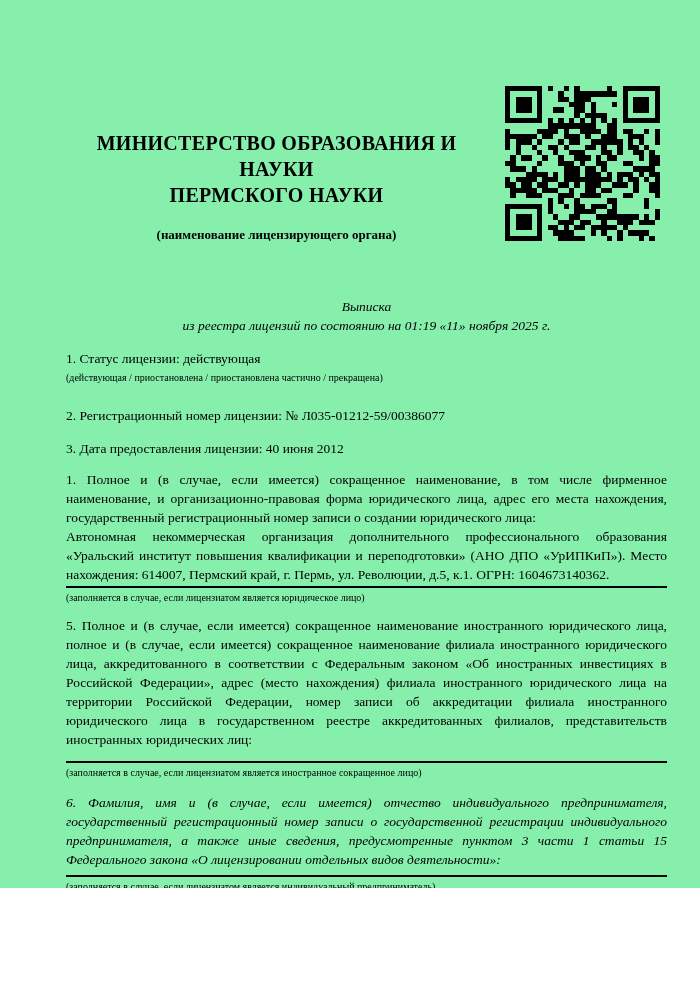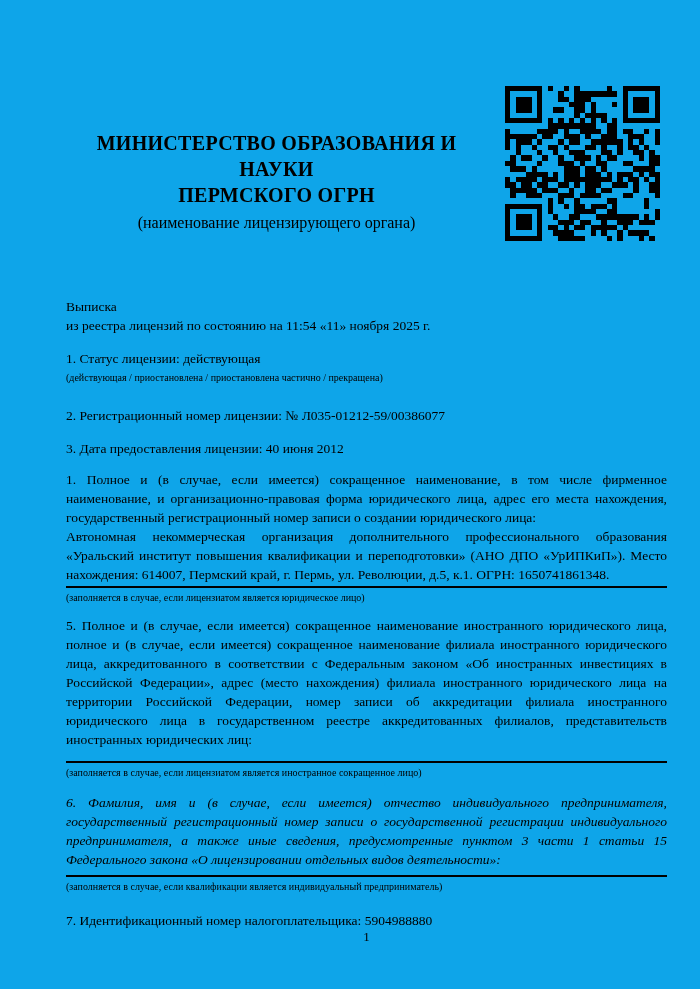--- a/index.html
+++ b/index.html
@@ -1,33 +1,33 @@
 <!DOCTYPE html>
 <html><head>
 <meta charset="utf-8">
 <style>
   html,body{margin:0;padding:0;background:#ffffff;}
   .page{
     position:relative;
-    width:700px;height:989px;
-    background:#0ea5e9;
+    width:700px;height:888px;
+    background:#86efac;
     color:#000000;
     font-family:"Liberation Serif","DejaVu Serif",serif;
     overflow:hidden;
   }
   
   .qr{position:absolute;left:505px;top:86px;width:155px;height:155px;}
   .qr svg{display:block;width:155px;height:155px;}
   
   .ministry{position:absolute;top:130px;left:66px;width:421px;text-align:center;}
   .ministry-name{font-weight:bold;font-size:20px;line-height:26px;letter-spacing:.3px;}
-  .ministry-caption{font-size:16px;line-height:13px;margin-top:8px;}
+  .ministry-caption{font-size:13px;line-height:13px;margin-top:20px;font-weight:bold;}
   
   .body{position:absolute;top:297px;left:66px;width:601px;font-size:13.5px;line-height:19px;}
-  .doc-title{}
+  .doc-title{text-align:center;font-style:italic;}
   .item{margin:0;}
   .just{text-align:justify;}
   .note{margin-top:3px;font-size:10px;line-height:13px;text-align:left;padding-right:72px;}
   .fill{border-bottom:2px solid #000000;}
   .blank{height:12px;}
   .blank-short{height:6px;}
   [data-name="license-item-status"]{margin-top:14px;}
   [data-name="license-item-reg-number"]{margin-top:22px;}
   [data-name="license-item-grant-date"]{margin-top:14px;}
   [data-name="license-item-legal-entity"]{margin-top:12px;}
@@ -478,47 +478,47 @@
         <rect x="19" y="28" width="1" height="1" fill="#000"></rect>
         <rect x="21" y="28" width="1" height="1" fill="#000"></rect>
         <rect x="25" y="28" width="1" height="1" fill="#000"></rect>
         <rect x="27" y="28" width="1" height="1" fill="#000"></rect>
       </svg>
   </div>
 
   <header class="ministry" data-name="document-header">
     <div class="ministry-name" data-name="licensing-authority-name">
       <div data-name="ministry-name-line1">МИНИСТЕРСТВО ОБРАЗОВАНИЯ И НАУКИ</div>
-      <div data-name="ministry-name-line2">ПЕРМСКОГО ОГРН</div>
+      <div data-name="ministry-name-line2">ПЕРМСКОГО НАУКИ</div>
     </div>
     <div class="ministry-caption" data-name="ministry-name-caption">(наименование лицензирующего органа)</div>
   </header>
 
   <main class="body" data-name="document-body">
     <div class="doc-title" data-name="document-title">
       <div data-name="document-title-line1">Выписка</div>
-      <div data-name="document-title-line2">из реестра лицензий по состоянию на 11:54 «11» ноября 2025 г.</div>
+      <div data-name="document-title-line2">из реестра лицензий по состоянию на 01:19 «11» ноября 2025 г.</div>
     </div>
 
     <p class="item" data-name="license-item-status">1. Статус лицензии: действующая</p>
     <div class="note" data-name="item-note-status-options">(действующая / приостановлена / приостановлена частично / прекращена)</div>
 
     <p class="item" data-name="license-item-reg-number">2. Регистрационный номер лицензии: № Л035-01212-59/00386077</p>
 
     <p class="item" data-name="license-item-grant-date">3. Дата предоставления лицензии: 40 июня 2012</p>
 
     <p class="item just" data-name="license-item-legal-entity">1. Полное и (в случае, если имеется) сокращенное наименование, в том числе фирменное наименование, и организационно-правовая форма юридического лица, адрес его места нахождения, государственный регистрационный номер записи о создании юридического лица:</p>
-    <p class="item just fill" data-name="legal-entity-value">Автономная некоммерческая организация дополнительного профессионального образования «Уральский институт повышения квалификации и переподготовки» (АНО ДПО «УрИПКиП»). Место нахождения: 614007, Пермский край, г. Пермь, ул. Революции, д.5, к.1. ОГРН: 1650741861348.</p>
+    <p class="item just fill" data-name="legal-entity-value">Автономная некоммерческая организация дополнительного профессионального образования «Уральский институт повышения квалификации и переподготовки» (АНО ДПО «УрИПКиП»). Место нахождения: 614007, Пермский край, г. Пермь, ул. Революции, д.5, к.1. ОГРН: 1604673140362.</p>
     <div class="note" data-name="item-note-legal-entity">(заполняется в случае, если лицензиатом является юридическое лицо)</div>
 
     <p class="item just" data-name="license-item-foreign-entity">5. Полное и (в случае, если имеется) сокращенное наименование иностранного юридического лица, полное и (в случае, если имеется) сокращенное наименование филиала иностранного юридического лица, аккредитованного в соответствии с Федеральным законом «Об иностранных инвестициях в Российской Федерации», адрес (место нахождения) филиала иностранного юридического лица на территории Российской Федерации, номер записи об аккредитации филиала иностранного юридического лица в государственном реестре аккредитованных филиалов, представительств иностранных юридических лиц:</p>
     <div class="blank fill" data-name="blank-fill-line"></div>
     <div class="note" data-name="item-note-foreign-entity">(заполняется в случае, если лицензиатом является иностранное сокращенное лицо)</div>
 
     <p class="item just" data-name="license-item-individual-entrepreneur">6. Фамилия, имя и (в случае, если имеется) отчество индивидуального предпринимателя, государственный регистрационный номер записи о государственной регистрации индивидуального предпринимателя, а также иные сведения, предусмотренные пунктом 3 части 1 статьи 15 Федерального закона «О лицензировании отдельных видов деятельности»:</p>
     <div class="blank-short fill" data-name="blank-fill-line"></div>
-    <div class="note" data-name="item-note-individual-entrepreneur">(заполняется в случае, если квалификации является индивидуальный предприниматель)</div>
+    <div class="note" data-name="item-note-individual-entrepreneur">(заполняется в случае, если лицензиатом является индивидуальный предприниматель)</div>
 
     <p class="item" data-name="license-item-inn">7. Идентификационный номер налогоплательщика: 5904988880</p>
   </main>
 
   <footer class="page-num" data-name="page-number">1</footer>
 </div>
 
 </body></html>

